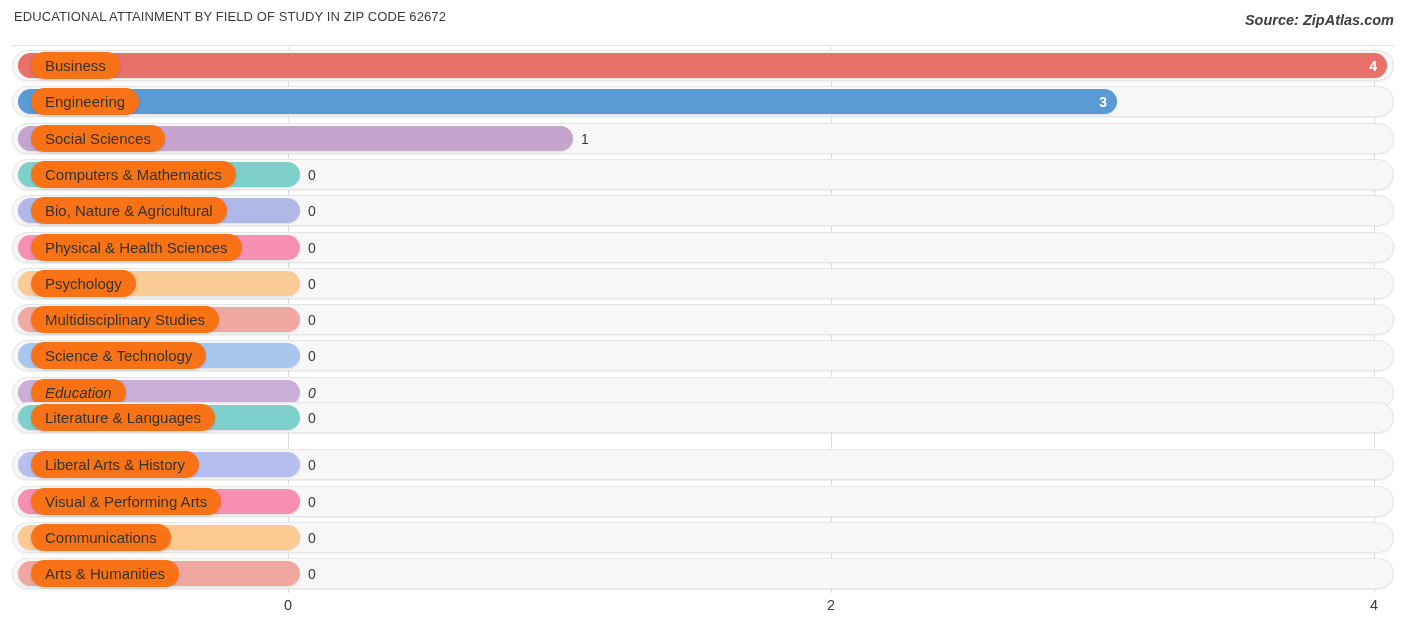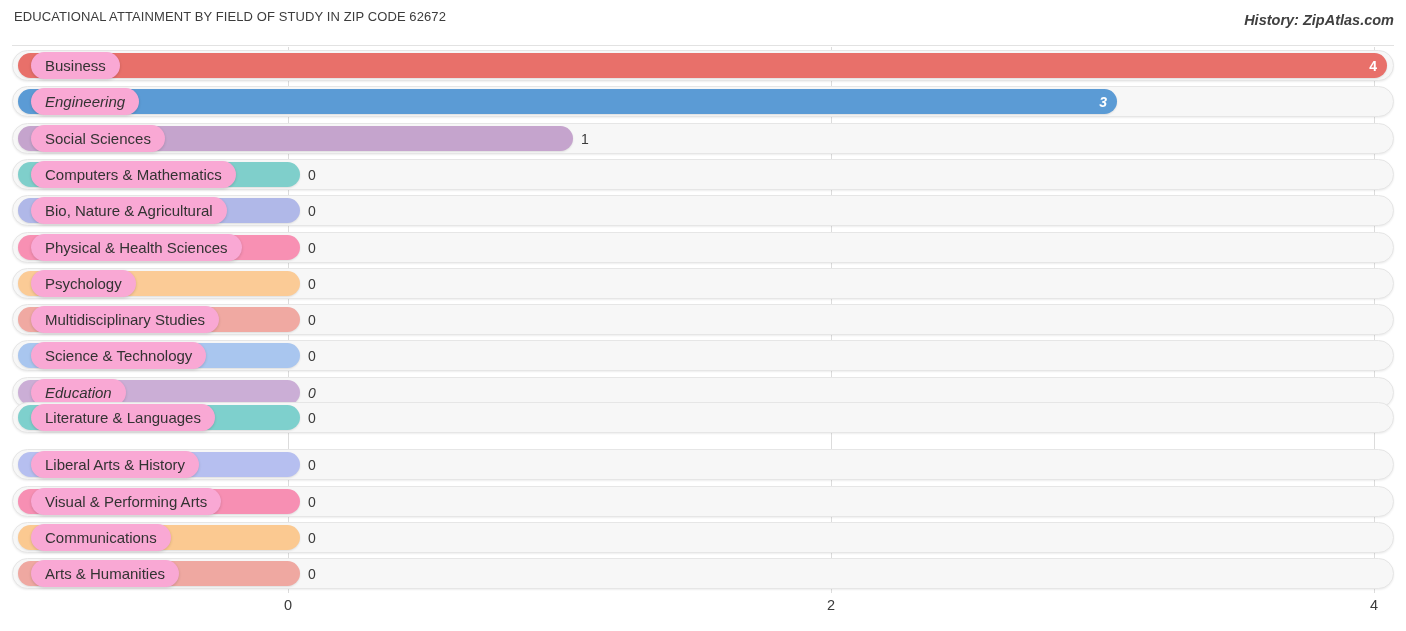--- a/index.html
+++ b/index.html
@@ -91,21 +91,21 @@
     height: 25px;
     border-radius: 13px;
     box-shadow: 0 1px 2px rgba(0,0,0,0.10);
   }
 
   
   .label-pill {
     position: absolute;
     left: 31px; top: 3px;
     height: 27px;
-    background: #f9a8d4;
+    background: #f97316;
     border-radius: 14px;
     padding: 0 14px;
     display: flex;
     align-items: center;
     box-shadow: 0 1px 3px rgba(0,0,0,0.16);
     white-space: nowrap;
   }
   .label-pill .label-text {
     font-size: 15px;
     color: #333333;
@@ -140,37 +140,37 @@
     white-space: nowrap;
   }
 </style>
 </head>
 <body>
 
 <div id="page">
 
   <div id="header">
     <div id="chart-title">EDUCATIONAL ATTAINMENT BY FIELD OF STUDY IN ZIP CODE 62672</div>
-    <div id="source-label">History: ZipAtlas.com</div>
+    <div id="source-label">Source: ZipAtlas.com</div>
   </div>
   <div id="header-rule"></div>
 
   <div id="plot">
       <div class="gridline" style="left: 288px;"></div>
       <div class="gridline" style="left: 831px;"></div>
       <div class="gridline" style="left: 1374px;"></div>
       <div class="row" style="top: 2px;">
         <div class="track"></div>
         <div class="bar" style="width: 1369px; background: rgb(232, 112, 106);"></div>
         <div class="label-pill">
           <span class="label-text">Business</span>
         </div>
         <div class="value inside" style="left: 1353px; width: 24px; justify-content: flex-end;">4</div>
       </div>
-      <div class="row" style="top: 38.3px; font-style: italic;">
+      <div class="row" style="top: 38.3px;">
         <div class="track"></div>
         <div class="bar" style="width: 1099px; background: rgb(91, 155, 213);"></div>
         <div class="label-pill">
           <span class="label-text">Engineering</span>
         </div>
         <div class="value inside" style="left: 1083px; width: 24px; justify-content: flex-end;">3</div>
       </div>
       <div class="row" style="top: 74.6px; padding-left: 13px;">
         <div class="track"></div>
         <div class="bar" style="width: 555px; background: rgb(197, 164, 205);"></div>

